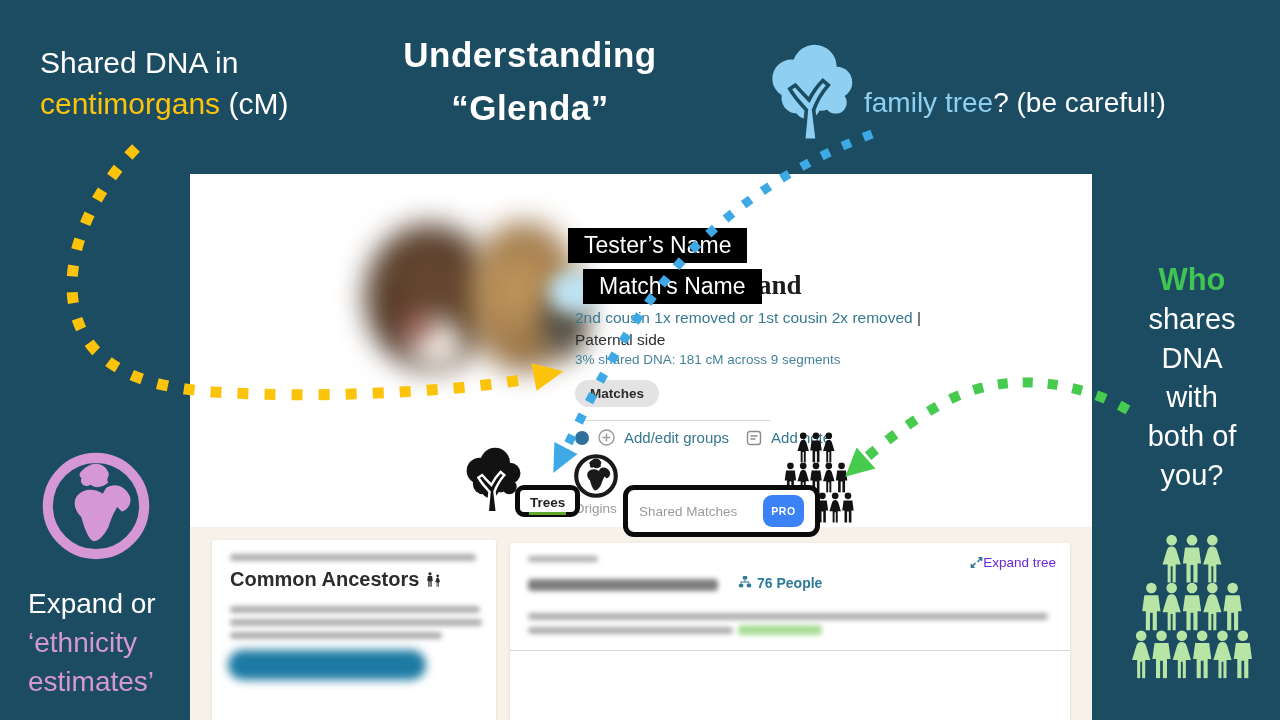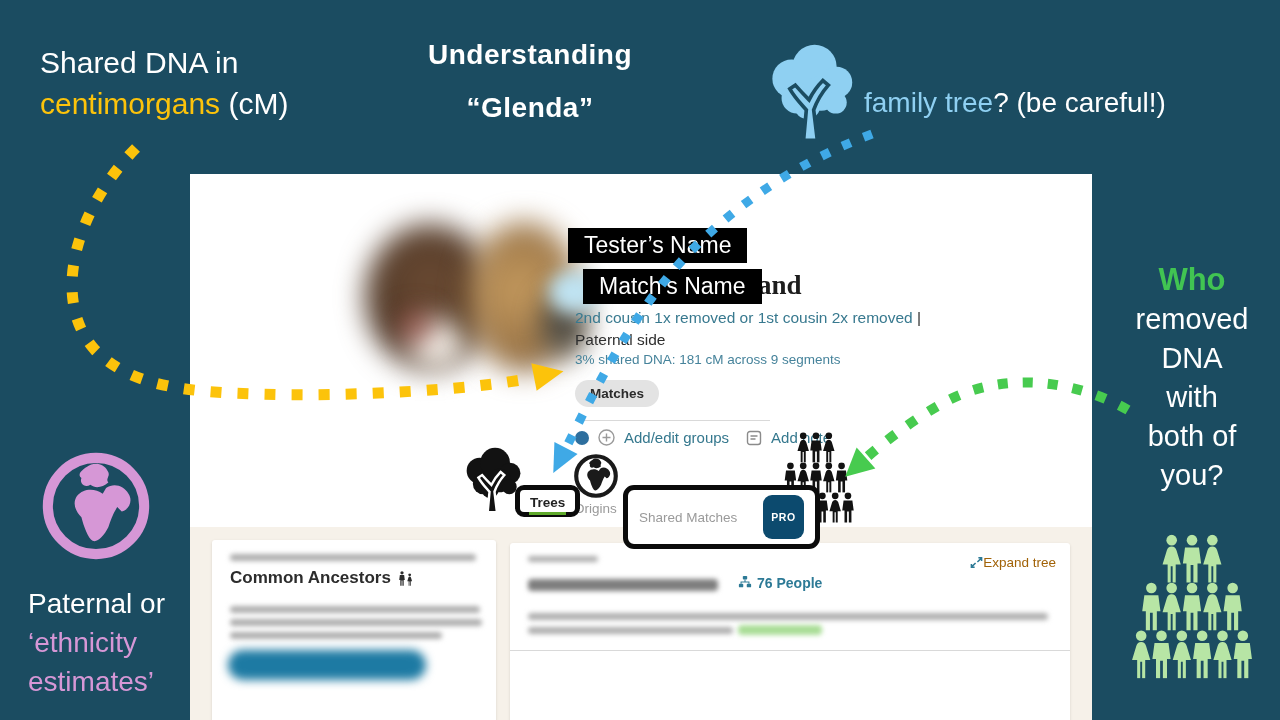--- a/index.html
+++ b/index.html
@@ -5,21 +5,21 @@
   html,body{margin:0;padding:0;background:#0e2f40;}
   .slide{position:relative;width:1280px;height:720px;background:#1b4c61;overflow:hidden;
          font-family:"Liberation Sans",sans-serif;}
   .abs{position:absolute;}
 
   
   .note{color:#fff;}
   .note-tl{left:40px;top:42px;font-size:30px;line-height:41px;}
   .hl-yellow{color:#fcc30b;}
   .slide-title{left:315px;top:28px;width:430px;text-align:center;color:#fff;
-               font-size:28px;font-weight:700;line-height:53px;letter-spacing:.5px;}
+               font-size:35px;font-weight:700;line-height:53px;letter-spacing:.5px;}
   .note-tr{left:864px;top:44px;font-size:28px;line-height:39px;}
   .hl-blue{color:#8fd0f2;}
   .note-who{left:1122px;top:260px;width:140px;text-align:center;font-size:29px;line-height:39px;color:#fff;}
   .hl-green{color:#41c452;font-weight:700;font-size:31px;}
   .note-bl{left:28px;top:584px;font-size:28px;line-height:39px;}
   .hl-pink{color:#d697d6;}
 
   
   .shot{left:190px;top:174px;width:902px;height:546px;background:#fff;overflow:hidden;}
   .shot .cream{position:absolute;left:0;top:353px;width:902px;height:193px;background:#f6f1e9;}
@@ -46,34 +46,34 @@
   .grp-dot{width:14px;height:14px;border-radius:50%;background:#2e6f9e;}
   .link{color:#35788e;font-size:15px;text-decoration:none;cursor:pointer;}
 
   
   .tab-label{font-size:13.5px;color:#9a9a9a;}
   .trees-box{position:absolute;left:325px;top:311px;border:5px solid #0b0b0b;border-radius:9px;
              background:#fff;padding:3px 9px 1px 9px;z-index:6;}
   .trees-inner{font-size:13.5px;font-weight:700;color:#222;border-bottom:3px solid #5faa2b;padding:0 1px 2px 1px;margin-top:40px;}
   .shared-box{position:absolute;left:433px;top:311px;border:5px solid #0b0b0b;border-radius:11px;
               background:#fff;padding:5px 11px;display:flex;align-items:center;gap:26px;z-index:6;}
-  .pro-badge{background:#0c4a6e;color:#fff;font-size:10.5px;font-weight:700;letter-spacing:.5px;
-             border-radius:9px;padding:16px 8px;}
+  .pro-badge{background:#3b82f6;color:#fff;font-size:10.5px;font-weight:700;letter-spacing:.5px;
+             border-radius:9px;padding:10px 8px;}
 
   
   .card{position:absolute;background:#fff;border-radius:3px;box-shadow:0 1px 3px rgba(0,0,0,.13);}
   .card-left{left:22px;top:366px;width:284px;height:346px;}
   .card-right{left:320px;top:369px;width:560px;height:351px;}
   .bar{position:absolute;background:#aeaeae;border-radius:4px;filter:blur(2.5px);}
   .bar-dark{background:#7e7e7e;}
   .bar-green{background:#a9dd96;}
-  .ca-head{position:absolute;left:18px;top:28px;font-size:17px;font-weight:700;color:#2c2c2c;
+  .ca-head{position:absolute;left:18px;top:28px;font-size:20px;font-weight:700;color:#2c2c2c;
            display:flex;align-items:center;gap:7px;}
   .expand-link{position:absolute;right:14px;top:12px;display:flex;align-items:center;
-               color:#a16207;font-size:13.5px;cursor:pointer;}
+               color:#6d28d9;font-size:13.5px;cursor:pointer;}
   .people-link{position:absolute;left:228px;top:32px;display:flex;gap:5px;
                color:#2d7a96;font-size:14px;font-weight:700;cursor:pointer;}
   .blur-btn{position:absolute;left:16px;top:110px;width:198px;height:30px;border-radius:15px;
             background:#1d7aa3;filter:blur(5px);cursor:pointer;}
 
   .arrows{left:0;top:0;width:1280px;height:720px;z-index:30;pointer-events:none;}
   .tree-blue{color:#8fd0f2;--gap:#1b4c61;}
   .tree-black{color:#121212;--gap:#ffffff;}
   .crowd-green{color:#b7e5a5;}
   .crowd-black{color:#121212;}
@@ -146,35 +146,35 @@
   <svg class="abs tree-blue" style="left:764px;top:42px" width="92" height="101" viewBox="0 0 100 110">
       <use href="#sym-tree"></use>
     </svg>
   <div class="abs note note-tr">
     <br>
     <span class="hl-blue">family tree</span><span>? (be careful!)</span>
   </div>
 
   <div class="abs note-who">
     <span class="hl-green">Who</span><br>
-    <span>removed</span><br>
+    <span>shares</span><br>
     <span>DNA</span><br>
     <span>with</span><br>
     <span>both of</span><br>
     <span>you?</span>
   </div>
   <svg class="abs crowd-green" style="left:1130px;top:534px" width="124" height="145" viewBox="0 0 122 142">
       <use href="#sym-crowd"></use>
     </svg>
 
   <svg class="abs globe-pink" style="left:40px;top:450px" width="112" height="112" viewBox="0 0 100 100">
       <use href="#sym-globe"></use>
     </svg>
   <div class="abs note note-bl">
-    <span>Paternal or</span><br>
+    <span>Expand or</span><br>
     <span class="hl-pink">‘ethnicity</span><br>
     <span class="hl-pink">estimates’</span>
   </div>
 
   <div class="abs shot">
 
     <div class="blob" style="left:175px;top:50px;width:130px;height:145px;background:radial-gradient(circle at 50% 40%,#6d4c34,#4a3424 70%,#8a6a4c);"></div>
     <div class="blob" style="left:218px;top:145px;width:58px;height:52px;background:#f2ede6;"></div>
     <div class="blob" style="left:213px;top:140px;width:26px;height:26px;background:#a04a44;"></div>
     <div class="blob" style="left:278px;top:48px;width:112px;height:150px;background:radial-gradient(circle at 45% 45%,#c79c5f,#916d43 75%,#7c5f3e);"></div>

